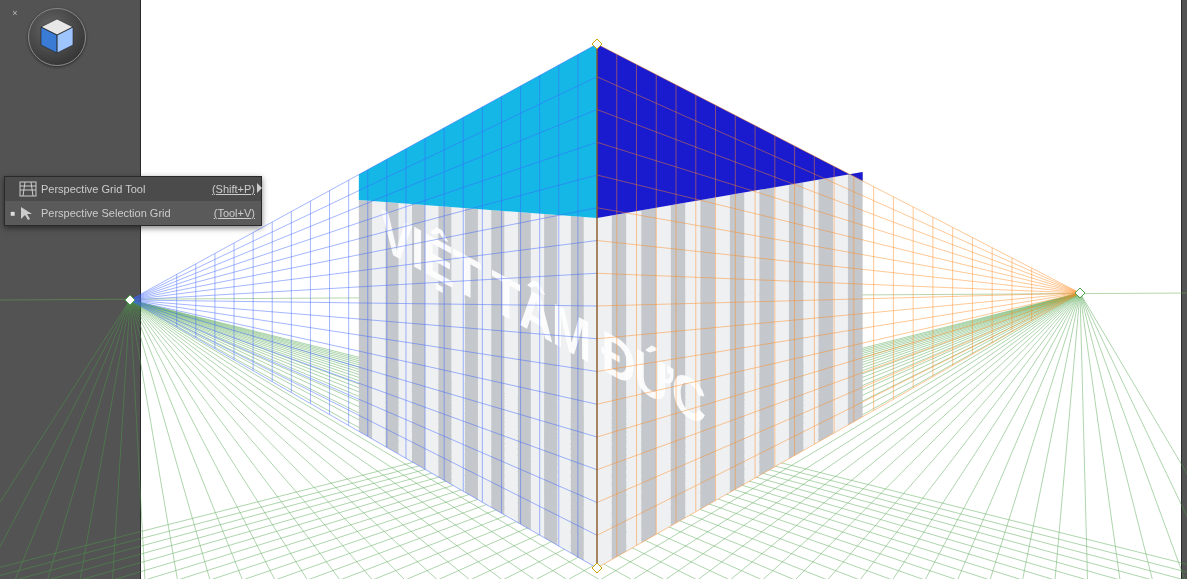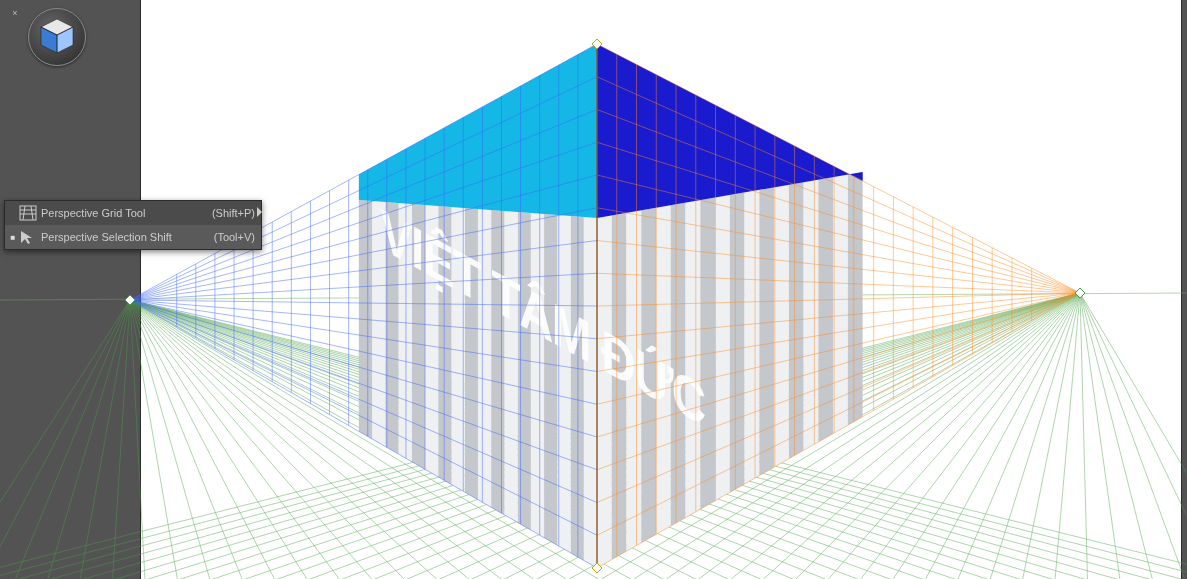--- a/index.html
+++ b/index.html
@@ -3,27 +3,27 @@
 <meta charset="utf-8">
 <style>
   body { margin:0; padding:0; background:#535353; font-family:Tahoma, sans-serif; font-size:11px; color:#ccc; overflow:hidden; width:1187px; height:579px; position:relative; }
   #canvas-bg { position:absolute; left:140px; top:0; width:1040px; height:579px; background:#fff; border-left:1px solid #2a2a2a; border-right:1px solid #2a2a2a;}
   #artboard svg { position:absolute; left:0; top:0; }
   
   #plane-widget { position:absolute; left:28px; top:8px; width:56px; height:56px; border-radius:50%; background:radial-gradient(circle at 40% 35%, #666 0%, #3a3a3a 70%, #222 100%); border:1px solid #888; box-shadow:0 1px 3px rgba(0,0,0,.5); }
   #plane-widget svg { width:56px; height:56px; }
   #close-x { position:absolute; left:10px; top:8px; width:10px; height:10px; color:#bbb; font-size:9px; line-height:10px; text-align:center;}
   
-  #tool-flyout { position:absolute; left:4px; top:200px; width:256px; background:#4b4b4b; border:1px solid #2a2a2a; box-shadow:0 2px 6px rgba(0,0,0,.5); z-index:5;}
+  #tool-flyout { position:absolute; left:4px; top:176px; width:256px; background:#4b4b4b; border:1px solid #2a2a2a; box-shadow:0 2px 6px rgba(0,0,0,.5); z-index:5;}
   .tool-row { display:flex; align-items:center; height:24px; padding:0 6px 0 4px; cursor:default;}
   .tool-row.selected { background:#5a5a5a;}
   .tool-bullet { width:8px; text-align:center; color:#ddd; font-size:8px;}
   .tool-icon { width:22px; height:18px; display:flex; align-items:center; justify-content:center;}
   .tool-label { flex:1; padding-left:2px; white-space:nowrap;}
-  .tool-shortcut { color:#ccc; padding-left:8px;}
+  .tool-shortcut { color:#ccc; padding-left:8px;text-decoration:underline;}
   .fly-arrow { position:absolute; right:-1px; top:6px; width:0; height:0; border-top:5px solid transparent; border-bottom:5px solid transparent; border-left:5px solid #ccc;}
 </style>
 </head>
 <body>
 
 <div id="canvas-bg"></div>
 
 <div id="artboard">
   <svg id="scene" width="1187" height="579">
       <g stroke="#4aa147" stroke-width="0.6" opacity="0.75">
@@ -270,16 +270,16 @@
     <span class="tool-label">Perspective Grid Tool</span>
     <span class="tool-shortcut">(Shift+P)</span>
   </div>
   <div class="tool-row selected">
     <span class="tool-bullet">■</span>
     <span class="tool-icon">
       <svg width="18" height="16">
           <polygon points="2,2 2,14 6,10 9,15 11,14 8,9 13,9" fill="#ccc"></polygon>
         </svg>
     </span>
-    <span class="tool-label">Perspective Selection Shift</span>
+    <span class="tool-label">Perspective Selection Grid</span>
     <span class="tool-shortcut">(Tool+V)</span>
   </div>
 </div>
 
 </body></html>

